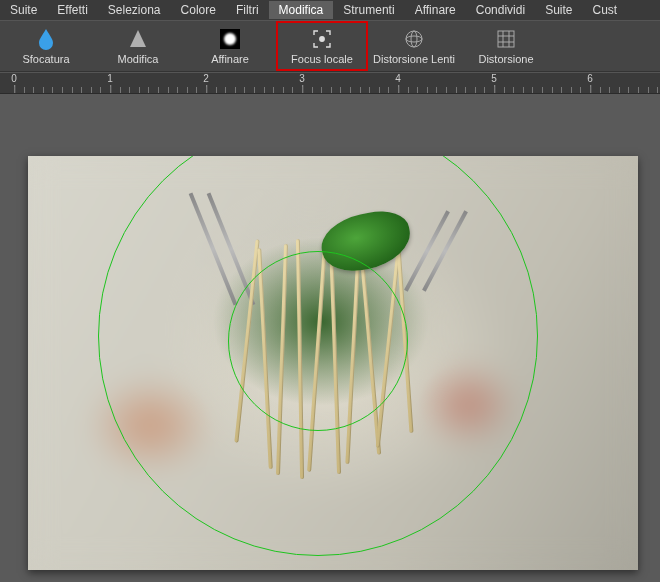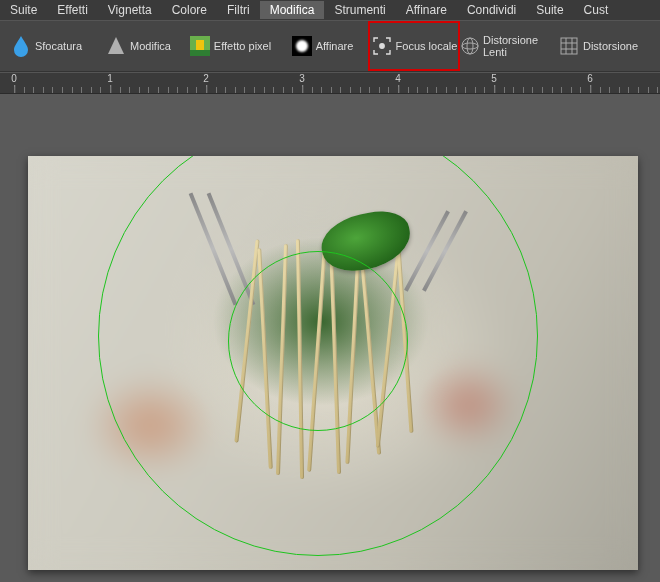--- a/index.html
+++ b/index.html
@@ -31,21 +31,21 @@
   .toolbar {
     display: flex;
     background: #454545;
     height: 52px;
     border-top: 1px solid #555;
     border-bottom: 1px solid #333;
   }
   .tool {
     width: 92px;
     display: flex;
-    flex-direction: row;
+    flex-direction: column;
     align-items: center;
     justify-content: center;
     gap: 3px;
     cursor: default;
     position: relative;
   }
   .tool .icon {
     width: 22px; height: 22px;
     display: flex; align-items: center; justify-content: center;
   }
@@ -167,21 +167,21 @@
     left:70px; top:-40px;
     width:440px; height:440px;
   }
 </style>
 </head>
 <body>
 
 <div class="menubar">
   <div class="menu-item">Suite</div>
   <div class="menu-item">Effetti</div>
-  <div class="menu-item">Vignetta</div>
+  <div class="menu-item">Seleziona</div>
   <div class="menu-item">Colore</div>
   <div class="menu-item">Filtri</div>
   <div class="menu-item active">Modifica</div>
   <div class="menu-item">Strumenti</div>
   <div class="menu-item">Affinare</div>
   <div class="menu-item">Condividi</div>
   <div class="menu-item">Suite</div>
   <div class="menu-item">Cust</div>
 </div>
 
@@ -194,30 +194,20 @@
     </span>
     <span class="label">Sfocatura</span>
   </div>
   <div class="tool">
     <span class="icon">
       <svg width="20" height="20" viewBox="0 0 20 20">
           <polygon points="10,1 18,18 2,18" fill="#b0b0b0"></polygon>
         </svg>
     </span>
     <span class="label">Modifica</span>
-  </div>
-  <div class="tool">
-    <span class="icon">
-      <svg width="20" height="20" viewBox="0 0 20 20">
-        <rect width="20" height="20" fill="#6ab04c"></rect>
-        <rect x="6" y="4" width="8" height="10" fill="#f1c40f"></rect>
-        <rect x="0" y="14" width="20" height="6" fill="#2e7d32"></rect>
-      </svg>
-    </span>
-    <span class="label">Effetto pixel</span>
   </div>
   <div class="tool">
     <span class="icon">
       <svg width="20" height="20" viewBox="0 0 20 20">
         <rect width="20" height="20" fill="#000"></rect>
         <circle cx="10" cy="10" r="6" fill="#fff" filter="blur(1px)"></circle>
       </svg>
     </span>
     <span class="label">Affinare</span>
   </div>

